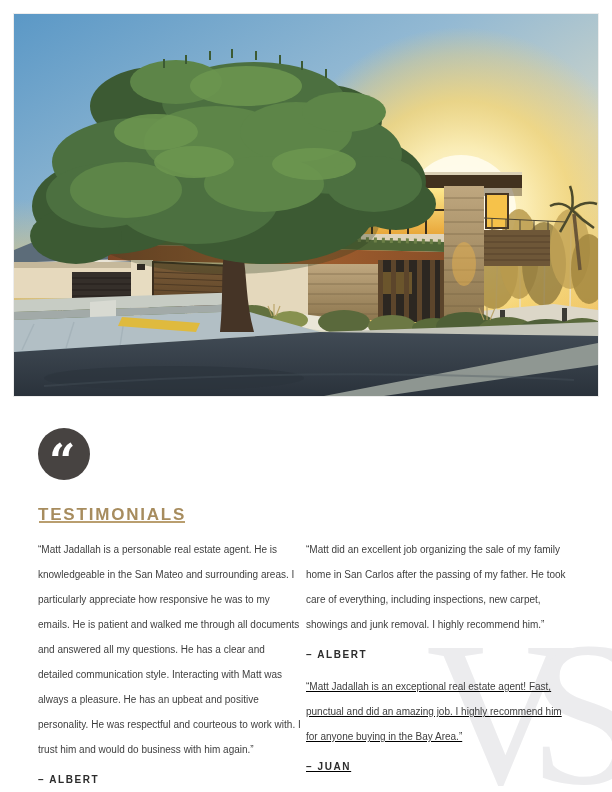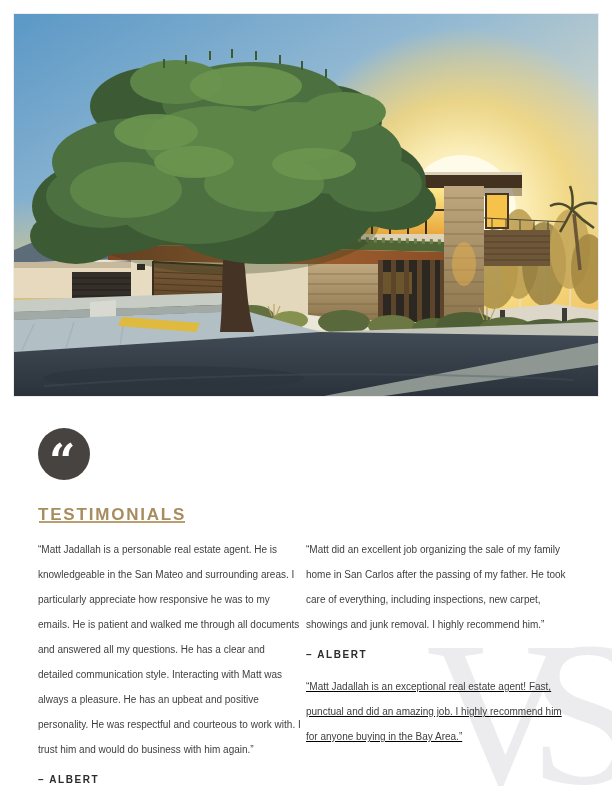--- a/index.html
+++ b/index.html
@@ -353,16 +353,17 @@
     </div>
   </div>
 
   <div class="col col-right">
     <div class="quote-block">
       <p class="quote-text">“Matt did an excellent job organizing the sale of my family home in San Carlos after the passing of my father. He took care of everything, including inspections, new carpet, showings and junk removal. I highly recommend him.”</p>
       <p class="author">–  ALBERT</p>
     </div>
     <div class="quote-block">
       <p class="quote-text">“Matt Jadallah is an exceptional real estate agent! Fast, punctual and did an amazing job. I highly recommend him for anyone buying in the Bay Area.”</p>
+      <p class="author">–  JUAN</p>
     </div>
   </div>
 
 </div>
 
 </body></html>

